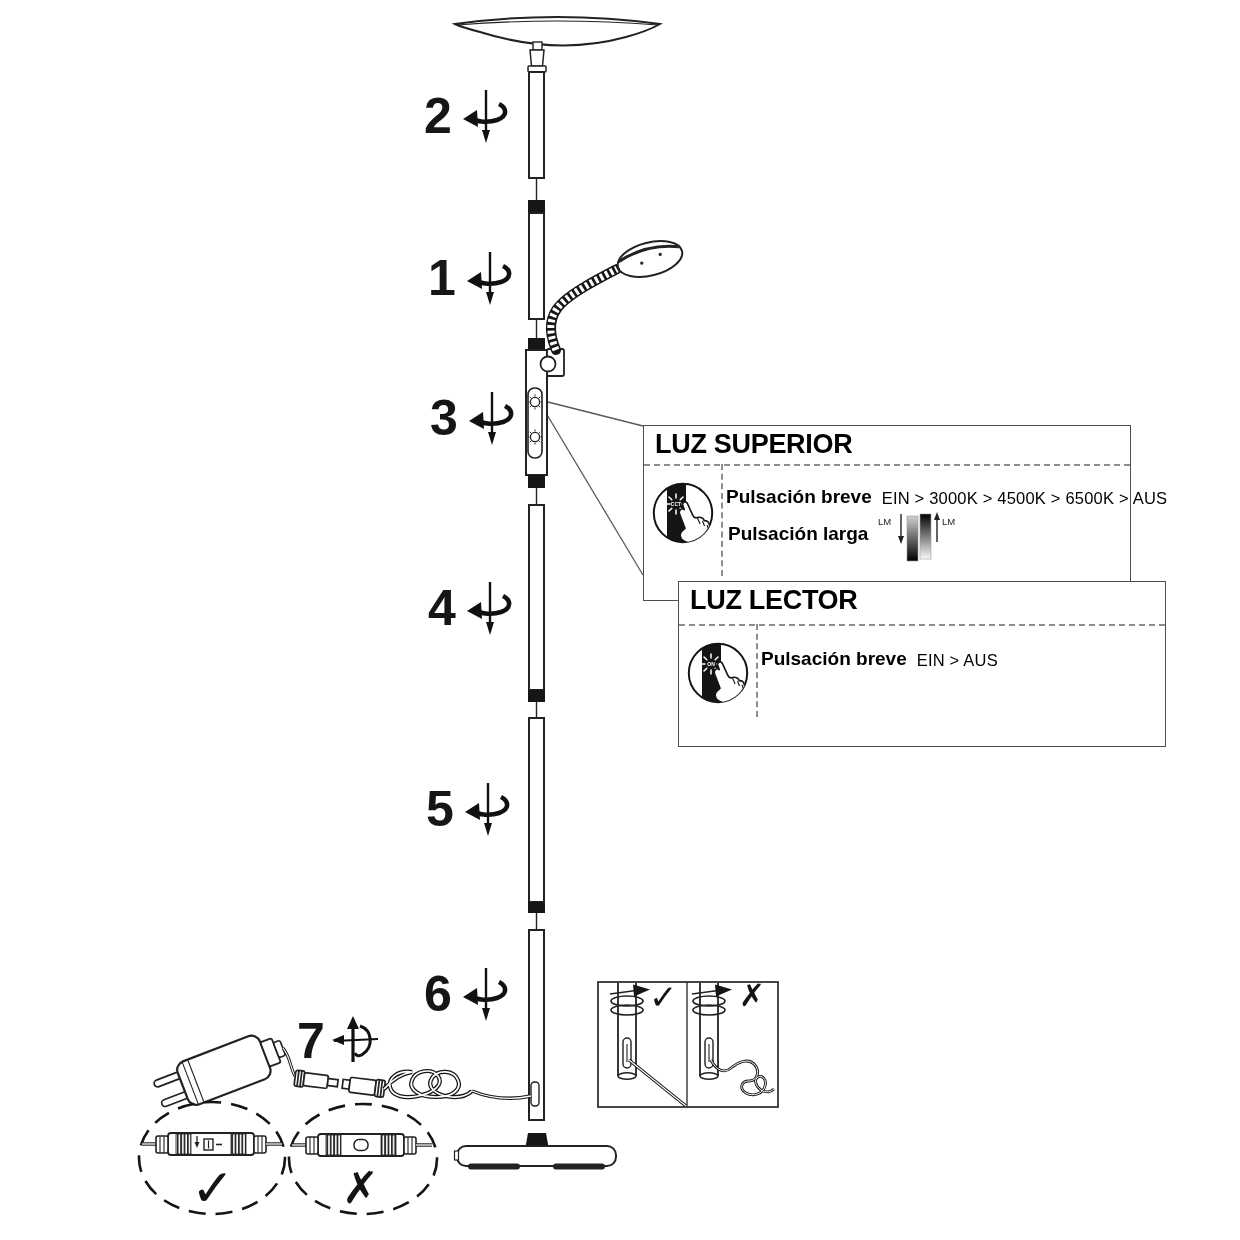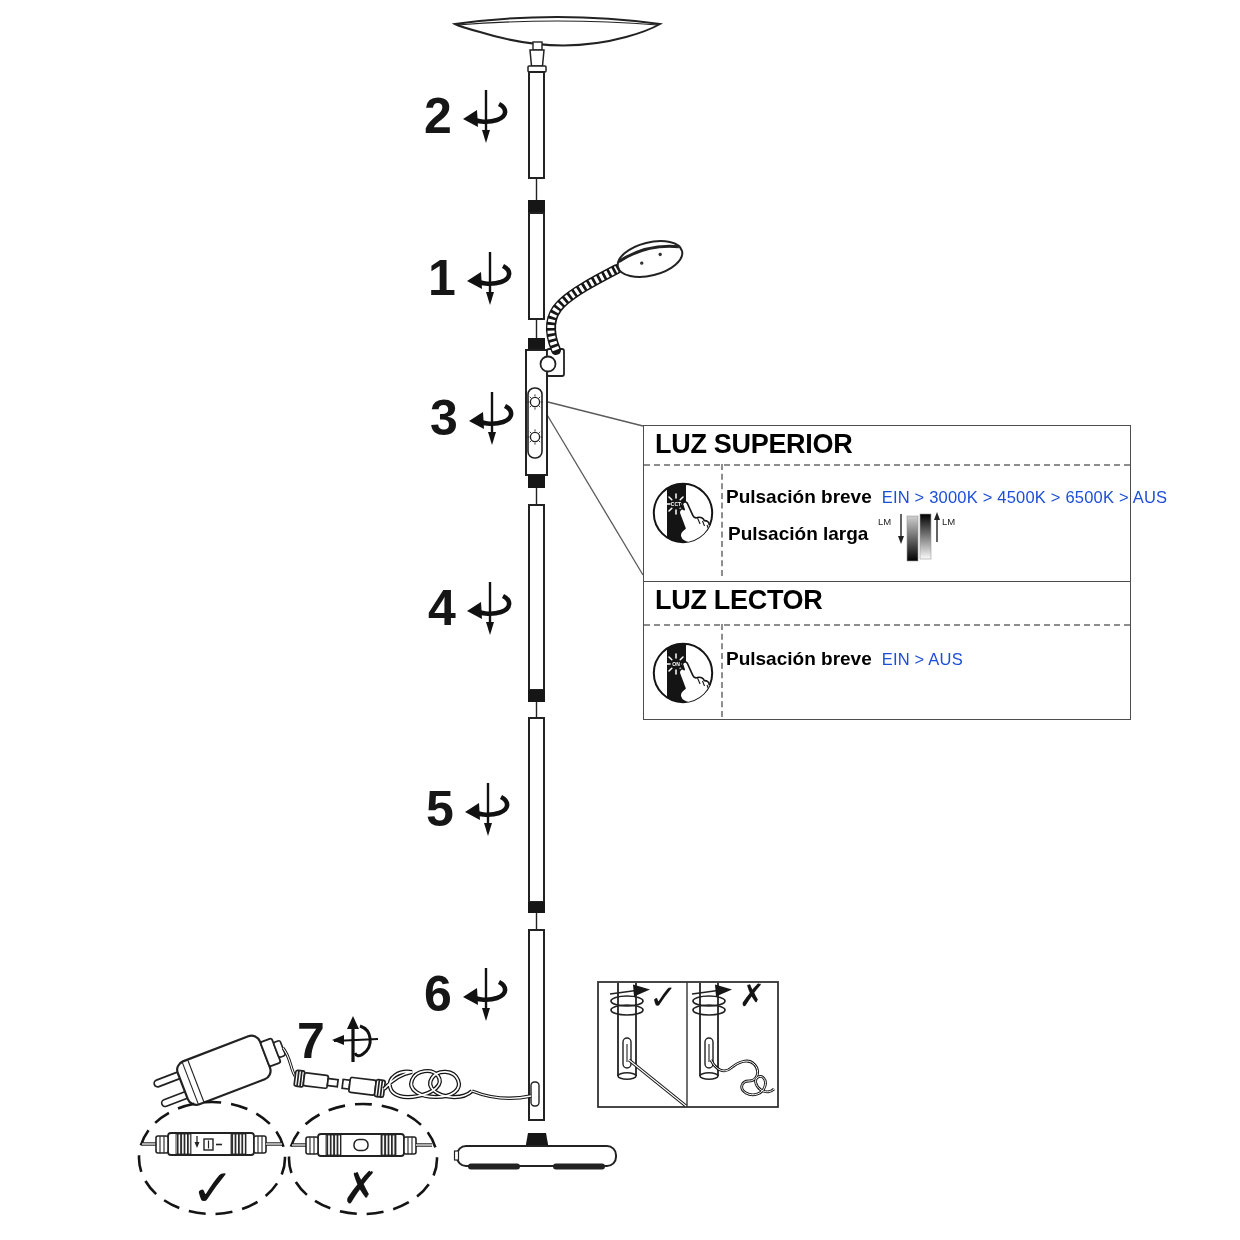--- a/index.html
+++ b/index.html
@@ -12,23 +12,23 @@
 
   
   .step{display:flex;align-items:center;gap:11px;}
   .step .num{font-size:50px;font-weight:700;line-height:1;color:#161616;letter-spacing:-1px;}
 
   
   .callout{position:absolute;background:#fff;border:1.6px solid #4d4d4d;box-sizing:border-box;z-index:2;}
   .callout .title{position:absolute;left:11px;top:3px;font-size:27px;font-weight:700;letter-spacing:-0.3px;color:#000;}
   .callout .hline{position:absolute;left:0;right:0;border-top:2px dashed #8d8d8d;height:0;}
   .callout .vline{position:absolute;border-left:2px dashed #8d8d8d;width:0;}
-  .callout .row{position:absolute;display:flex;align-items:center;white-space:nowrap;}
+  .callout .row{position:absolute;display:flex;align-items:flex-end;white-space:nowrap;}
   .callout .action{font-size:19px;font-weight:700;color:#000;}
-  .callout .seq{font-size:16.5px;font-weight:400;color:#1d4ed8;margin-left:10px;letter-spacing:0.2px;}
+  .callout .seq{font-size:16.5px;font-weight:400;color:#000000;margin-left:10px;letter-spacing:0.2px;}
   .press-icon{position:absolute;}
 
   .mark{position:absolute;z-index:3;font-family:"DejaVu Sans",sans-serif;font-weight:700;line-height:1;color:#141414;}
   .mark.ok-inset{font-size:34px;}
   .mark.no-inset{font-size:31px;}
   .mark.ok-oval{font-size:52px;}
   .mark.no-oval{font-size:44px;}
 </style>
 </head>
 <body>
@@ -358,21 +358,21 @@
       <line x1="25" y1="4" x2="25" y2="28" stroke="#222" stroke-width="1.4"></line>
       <polygon points="22,26 28,26 25,34" fill="#222"></polygon>
       <rect x="31" y="6" width="11" height="45" fill="url(#gDown)" stroke="#999" stroke-width="0.6"></rect>
       <rect x="44" y="4" width="11" height="45" fill="url(#gUp)" stroke="#999" stroke-width="0.6"></rect>
       <line x1="61" y1="32" x2="61" y2="8" stroke="#222" stroke-width="1.4"></line>
       <polygon points="58,10 64,10 61,2" fill="#222"></polygon>
       <text x="66" y="15" font-size="9.5" fill="#222" font-family="Liberation Sans, sans-serif">LM</text>
     </svg>
   </div>
 
-  <div class="callout" style="left:643px;top:581px;width:488px;height:139px;">
+  <div class="callout" style="left:678px;top:581px;width:488px;height:166px;">
     <div class="title">LUZ LECTOR</div>
     <div class="hline" style="top:42px;"></div>
     <div class="vline" style="left:77px;top:42px;height:93px;"></div>
 
     <svg class="press-icon" style="left:8px;top:60px;" width="62" height="62" viewBox="0 0 62 62">
       <defs>
           <clipPath id="clipB">
             <circle cx="31" cy="31" r="29.2"></circle>
           </clipPath>
         </defs>

